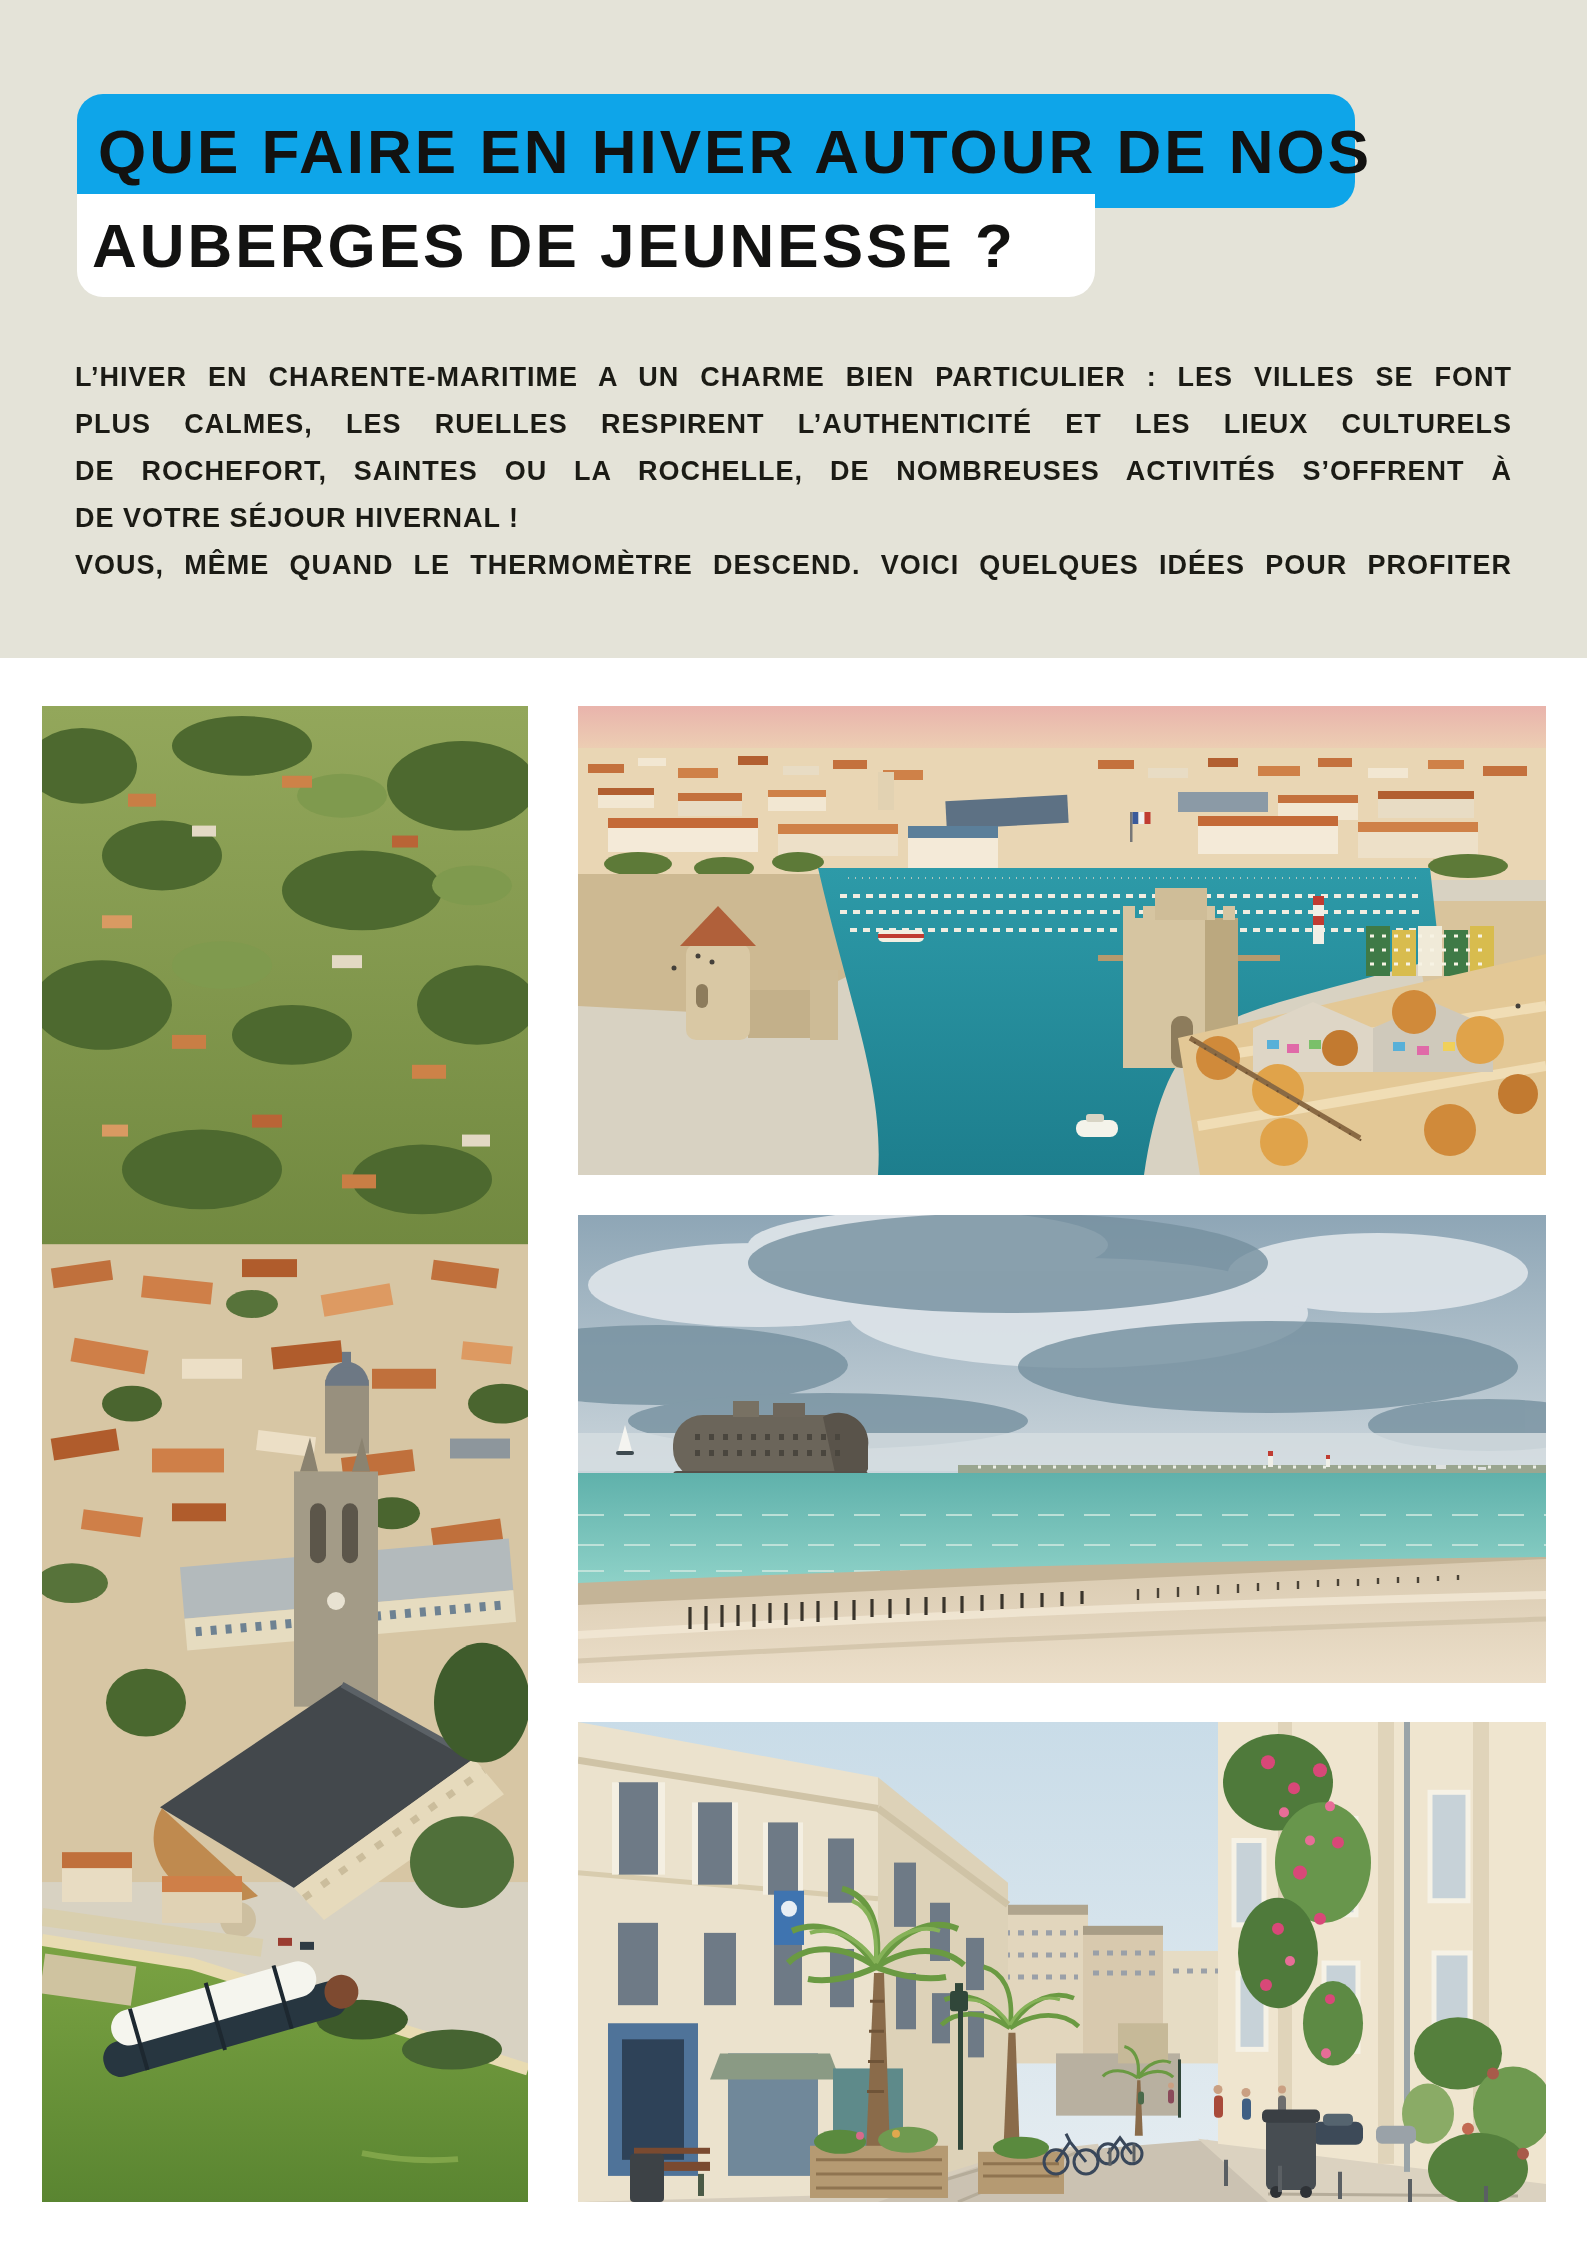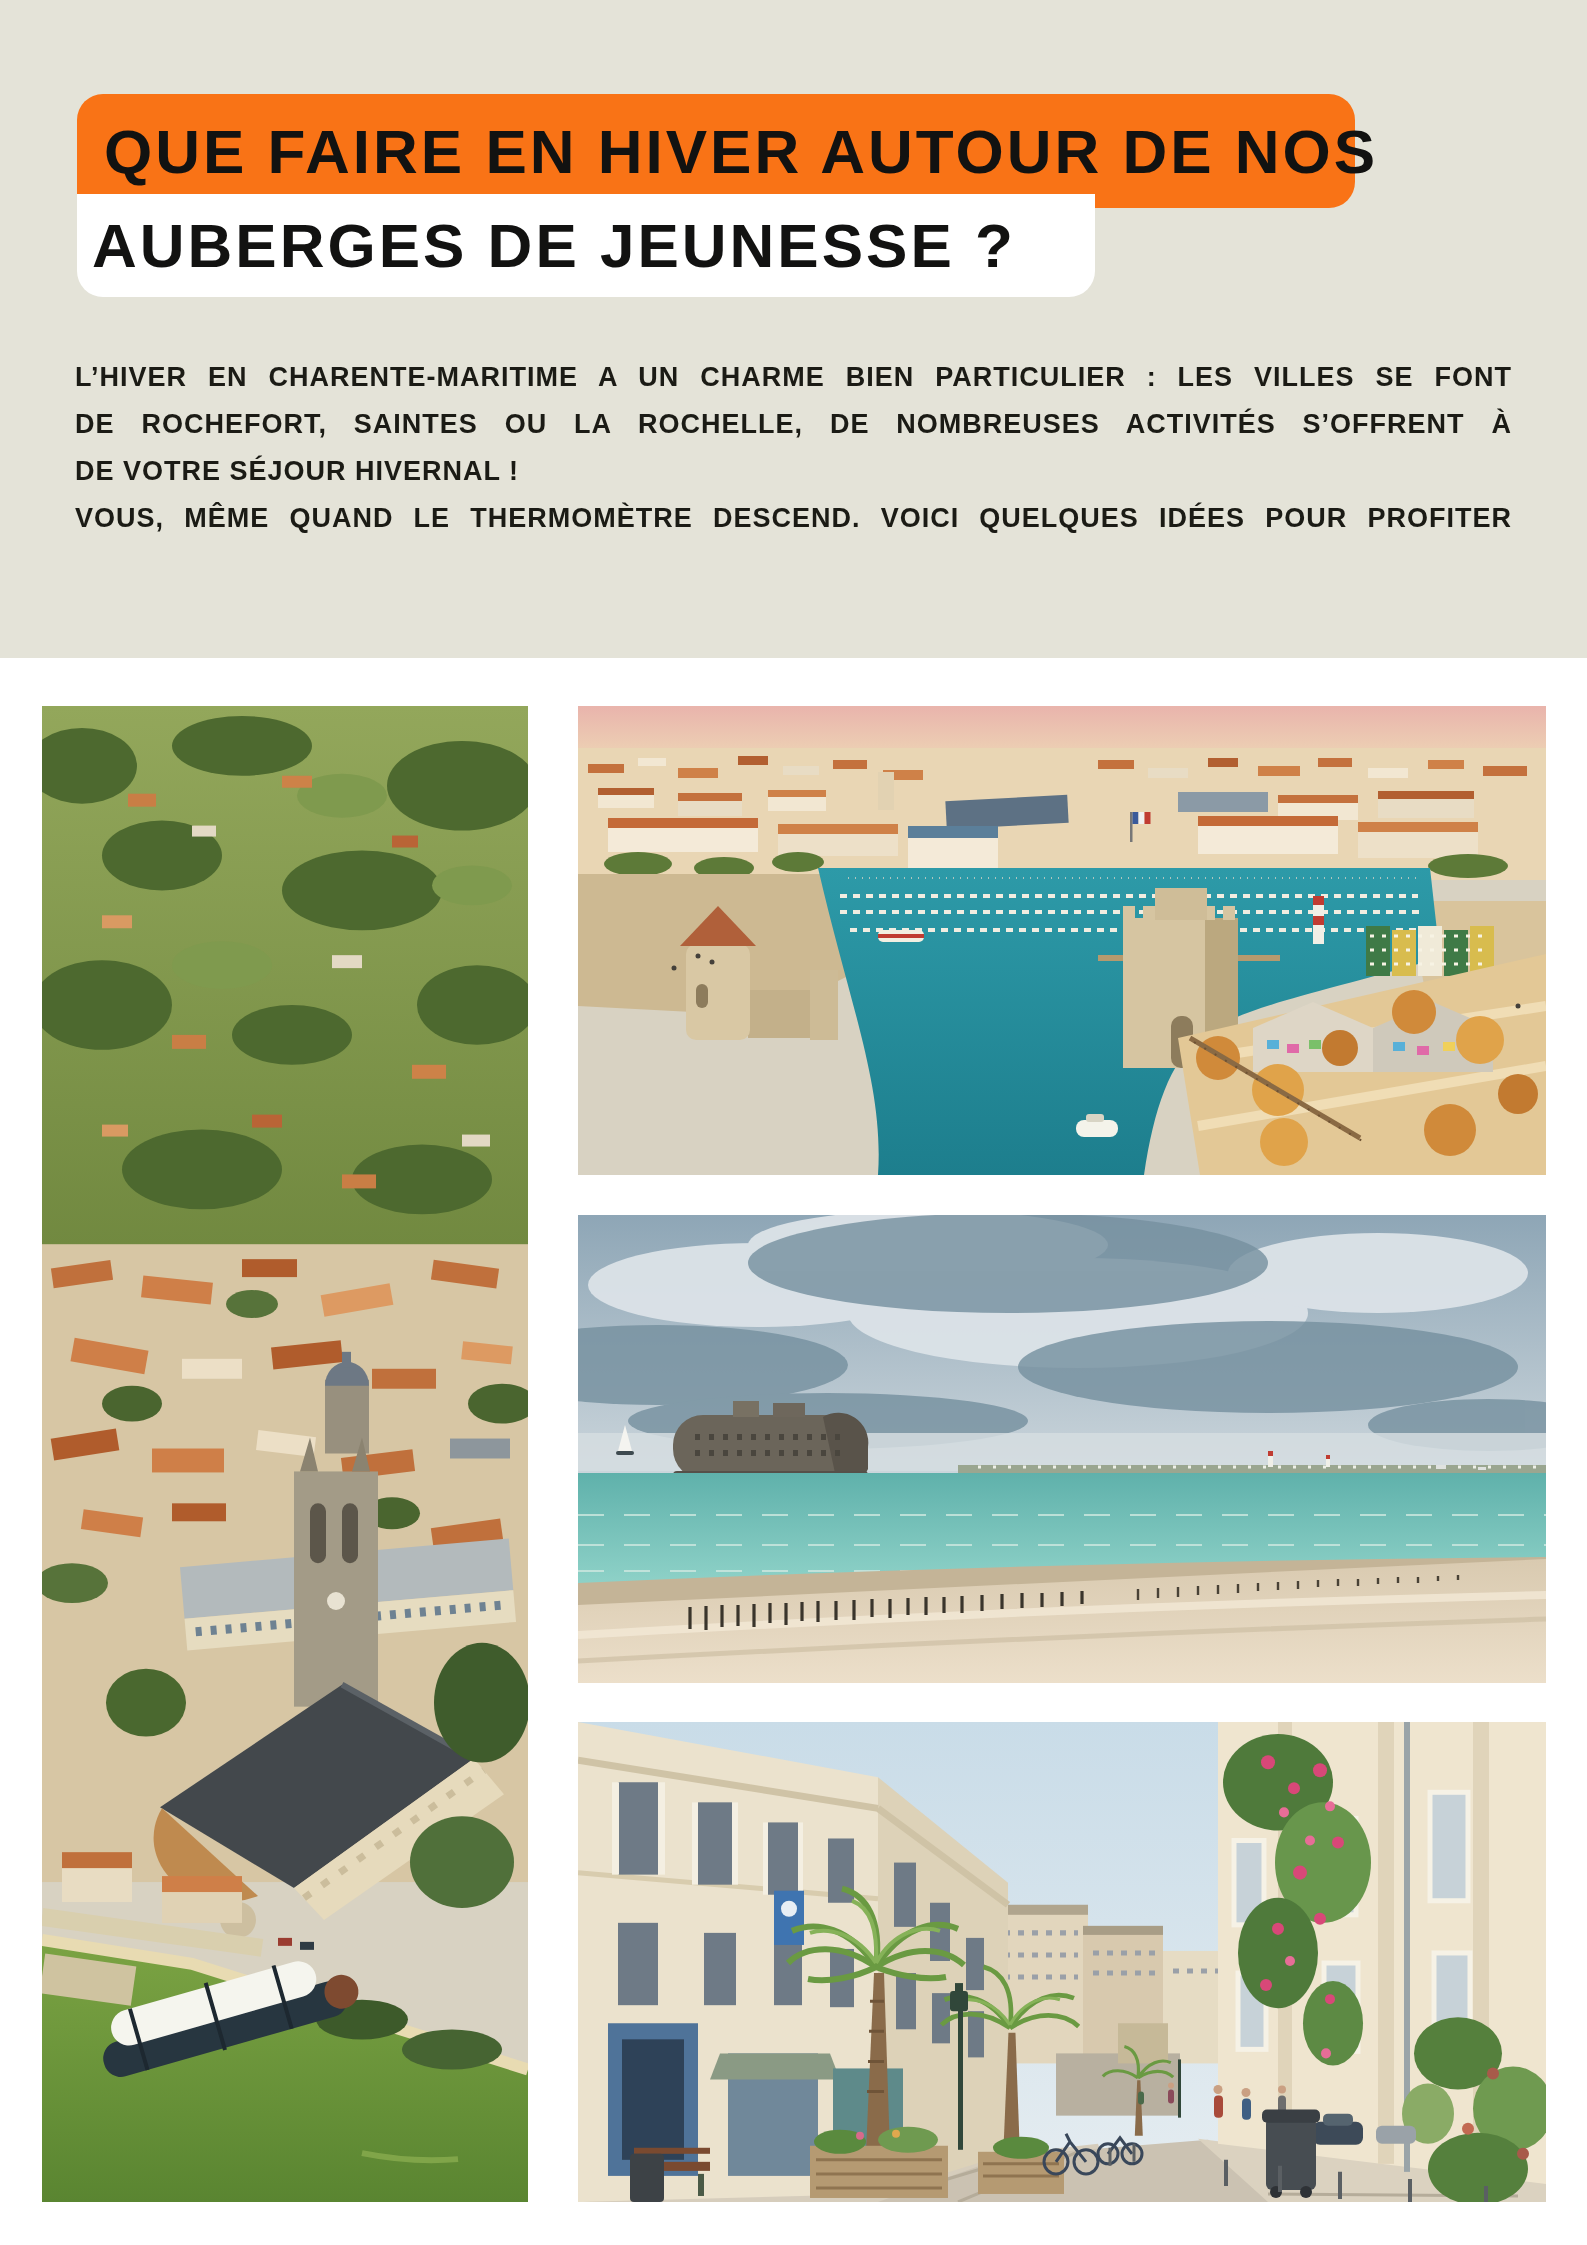--- a/index.html
+++ b/index.html
@@ -1,21 +1,21 @@
 <!DOCTYPE html>
 <html><head>
 <meta charset="utf-8">
 <style>
   html,body{margin:0;padding:0;background:#ffffff;}
   .page{position:relative;width:1587px;height:2245px;background:#ffffff;overflow:hidden;
         font-family:"Liberation Sans",sans-serif;}
   
   .header{position:absolute;left:0;top:0;width:1587px;height:658px;background:#e4e3d8;}
-  .title-box1{position:absolute;left:77px;top:94px;width:1278px;height:114px;background:#f97316;
-              border-radius:26px 26px 26px 0;display:flex;align-items:center;padding-left:27px;box-sizing:border-box;}
+  .title-box1{position:absolute;left:77px;top:94px;width:1278px;height:114px;background:#0ea5e9;
+              border-radius:26px 26px 26px 0;display:flex;align-items:center;padding-left:21px;box-sizing:border-box;}
   .title-box2{position:absolute;left:77px;top:194px;width:1018px;height:103px;background:#ffffff;
               border-radius:0 0 26px 26px;display:flex;align-items:center;padding-left:15px;box-sizing:border-box;}
   .title-line{font-size:62px;font-weight:800;letter-spacing:3px;color:#121211;white-space:nowrap;}
   .para{position:absolute;left:75px;top:354px;width:1437px;color:#1b1b15;
         font-size:27px;font-weight:700;letter-spacing:1px;line-height:47px;}
   .para-line{text-align:justify;text-align-last:justify;white-space:normal;}
   .para-last{text-align:left;text-align-last:left;}
   
   .photo{position:absolute;overflow:hidden;background:#d8d2c2;}
   .photo svg{display:block;width:100%;height:100%;}
@@ -31,20 +31,21 @@
 
   <div class="header">
     <div class="title-box1">
       <span class="title-line">QUE FAIRE EN HIVER AUTOUR DE NOS</span>
     </div>
     <div class="title-box2">
       <span class="title-line">AUBERGES DE JEUNESSE ?</span>
     </div>
     <div class="para">
       <div class="para-line">L’HIVER EN CHARENTE-MARITIME A UN CHARME BIEN PARTICULIER : LES VILLES SE FONT</div>
+      <div class="para-line">PLUS CALMES, LES RUELLES RESPIRENT L’AUTHENTICITÉ ET LES LIEUX CULTURELS</div>
       <div class="para-line">DE ROCHEFORT, SAINTES OU LA ROCHELLE, DE NOMBREUSES ACTIVITÉS S’OFFRENT À</div>
       <div class="para-line para-last">DE VOTRE SÉJOUR HIVERNAL !</div>
       <div class="para-line">VOUS, MÊME QUAND LE THERMOMÈTRE DESCEND. VOICI QUELQUES IDÉES POUR PROFITER</div>
     </div>
   </div>
 
   <figure class="photo" id="photo-left" style="margin:0;">
   <svg viewBox="0 0 486 1501" preserveAspectRatio="none">
     <defs>
       <linearGradient id="p1g" x1="0" y1="0" x2="0" y2="1">

